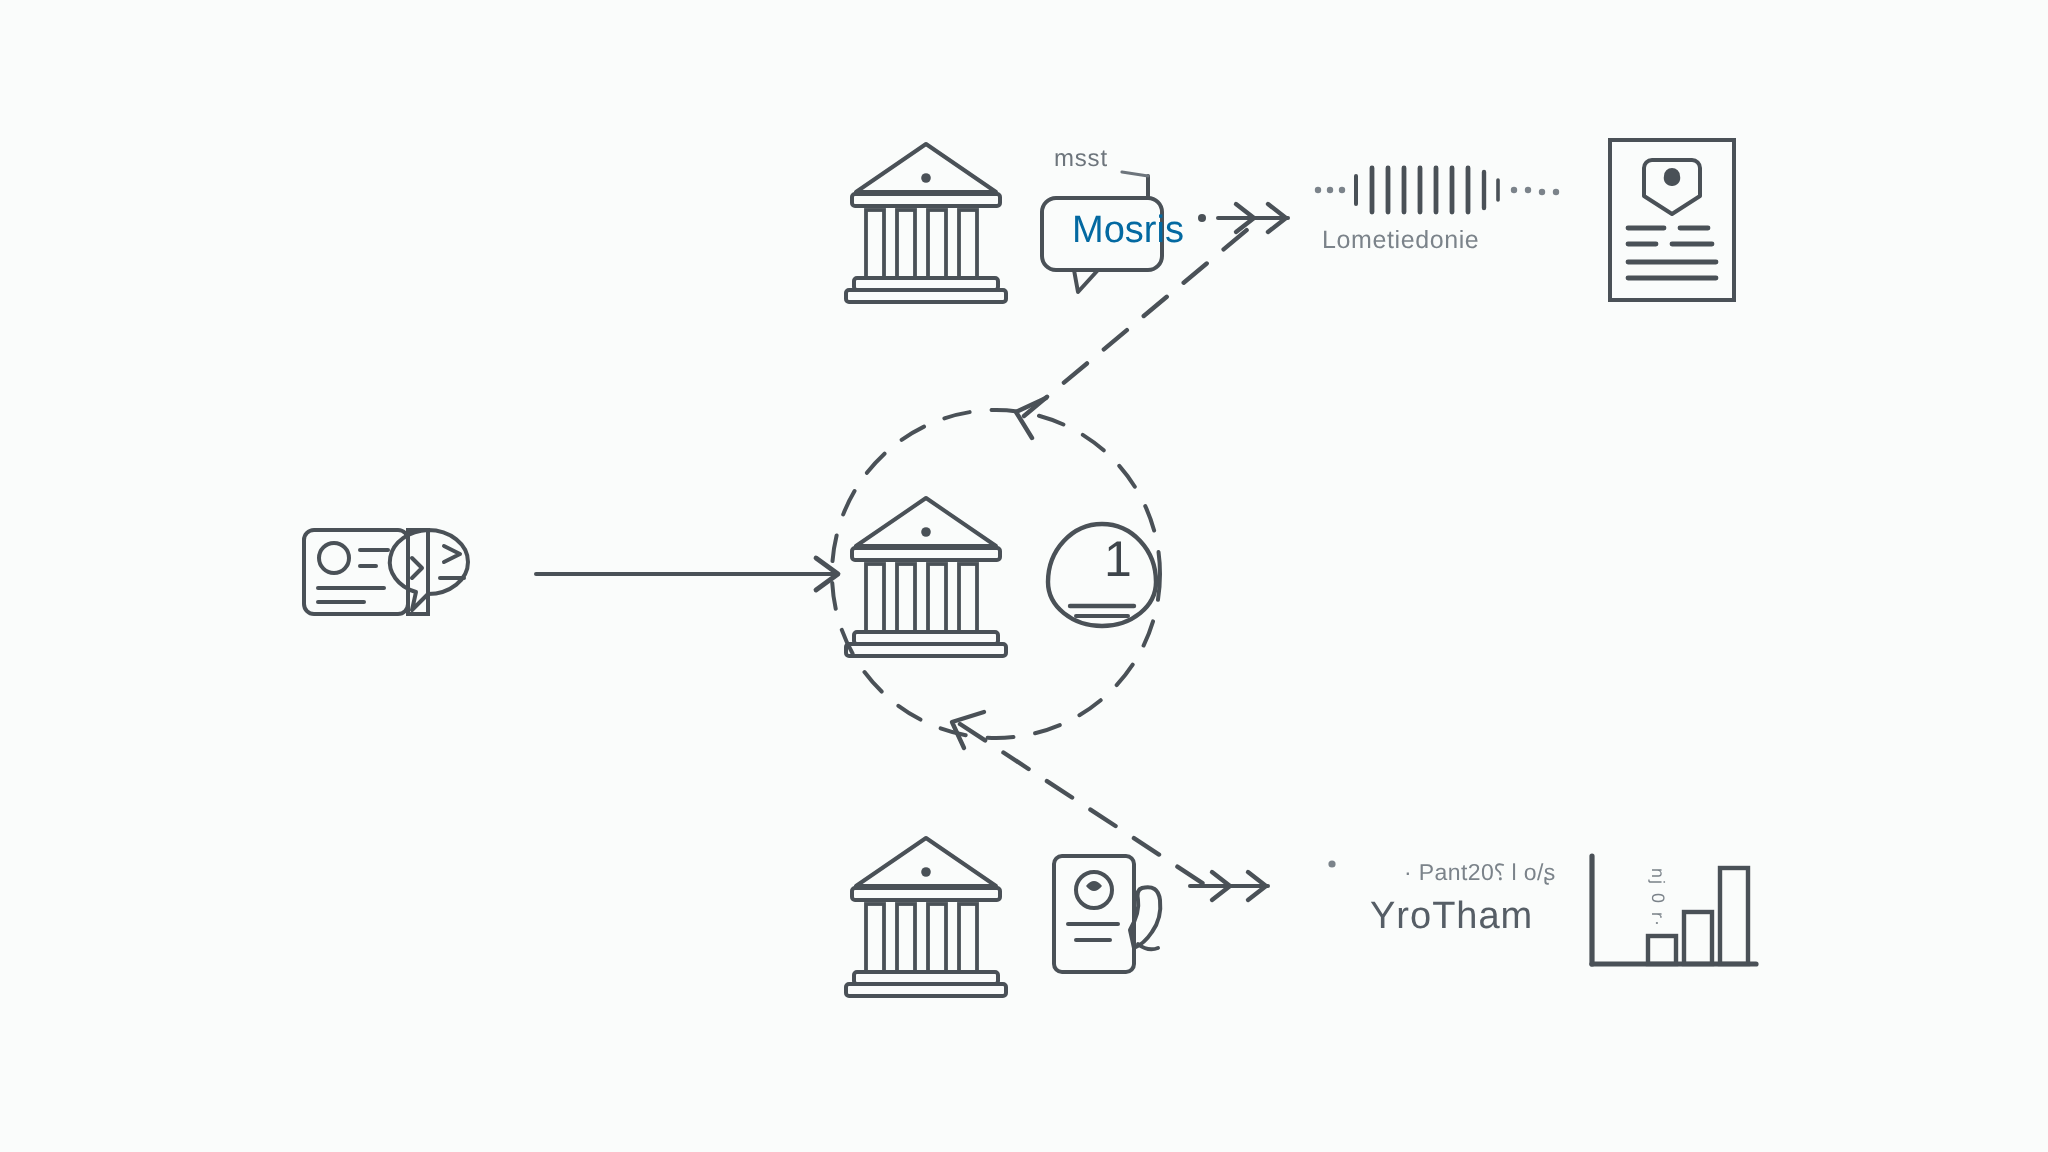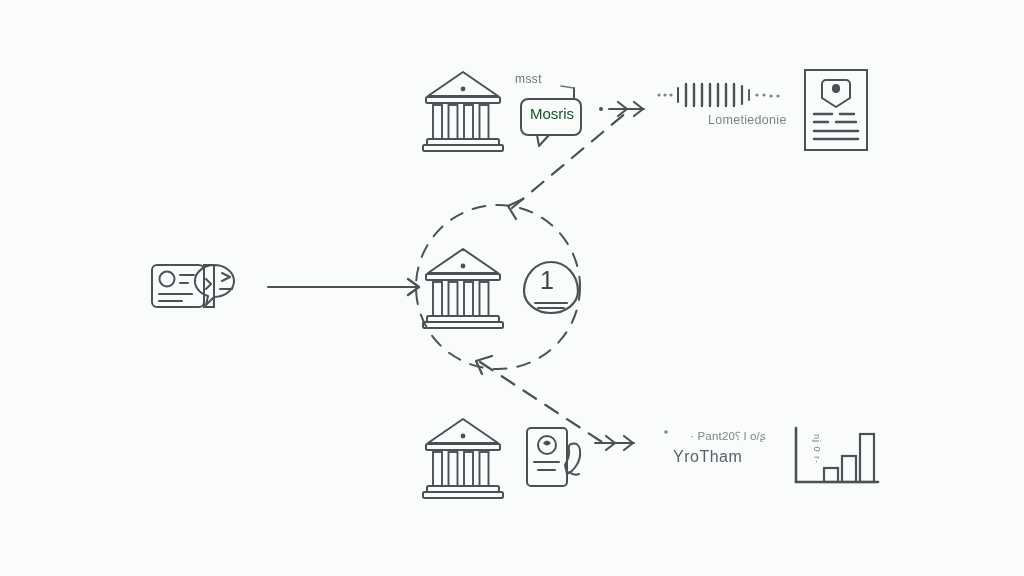--- a/index.html
+++ b/index.html
@@ -10,36 +10,37 @@
     overflow:hidden;
     position:relative;
   }
   #canvas{position:absolute;inset:0;width:1024px;height:576px;}
   .lbl{
     position:absolute;
     color:#5a6268;
     font-family:"Liberation Sans", sans-serif;
     white-space:nowrap;
     user-select:none;
+    margin-left:12px;
   }
   #bubble-text{
     left:524px;top:105px;width:56px;text-align:center;
-    font-size:15px;color:#14532d;
+    font-size:19px;color:#0369a1;
   }
   #bubble-top-text{
     left:515px;top:72px;font-size:12px;color:#6d757c;letter-spacing:.4px;
   }
   #lometiedonie-text{
-    left:708px;top:113px;font-size:12.5px;color:#7b838a;letter-spacing:.3px;
+    left:649px;top:113px;font-size:12.5px;color:#7b838a;letter-spacing:.3px;
   }
   #pant-text{
     left:690px;top:428px;font-size:11.5px;color:#7b838a;letter-spacing:.2px;
   }
   #yrotham-text{
-    left:673px;top:448px;font-size:16px;color:#565e66;letter-spacing:.5px;text-align:right;
+    left:673px;top:448px;font-size:19px;color:#565e66;letter-spacing:.5px;text-align:right;
   }
   #badge-one-text{
     left:540px;top:266px;font-size:25px;color:#3e454b;
   }
   #chart-label-text{
     left:812px;top:434px;font-size:9px;color:#7b838a;
     writing-mode:vertical-rl;text-orientation:mixed;letter-spacing:1px;
   }
 </style>
 </head>

